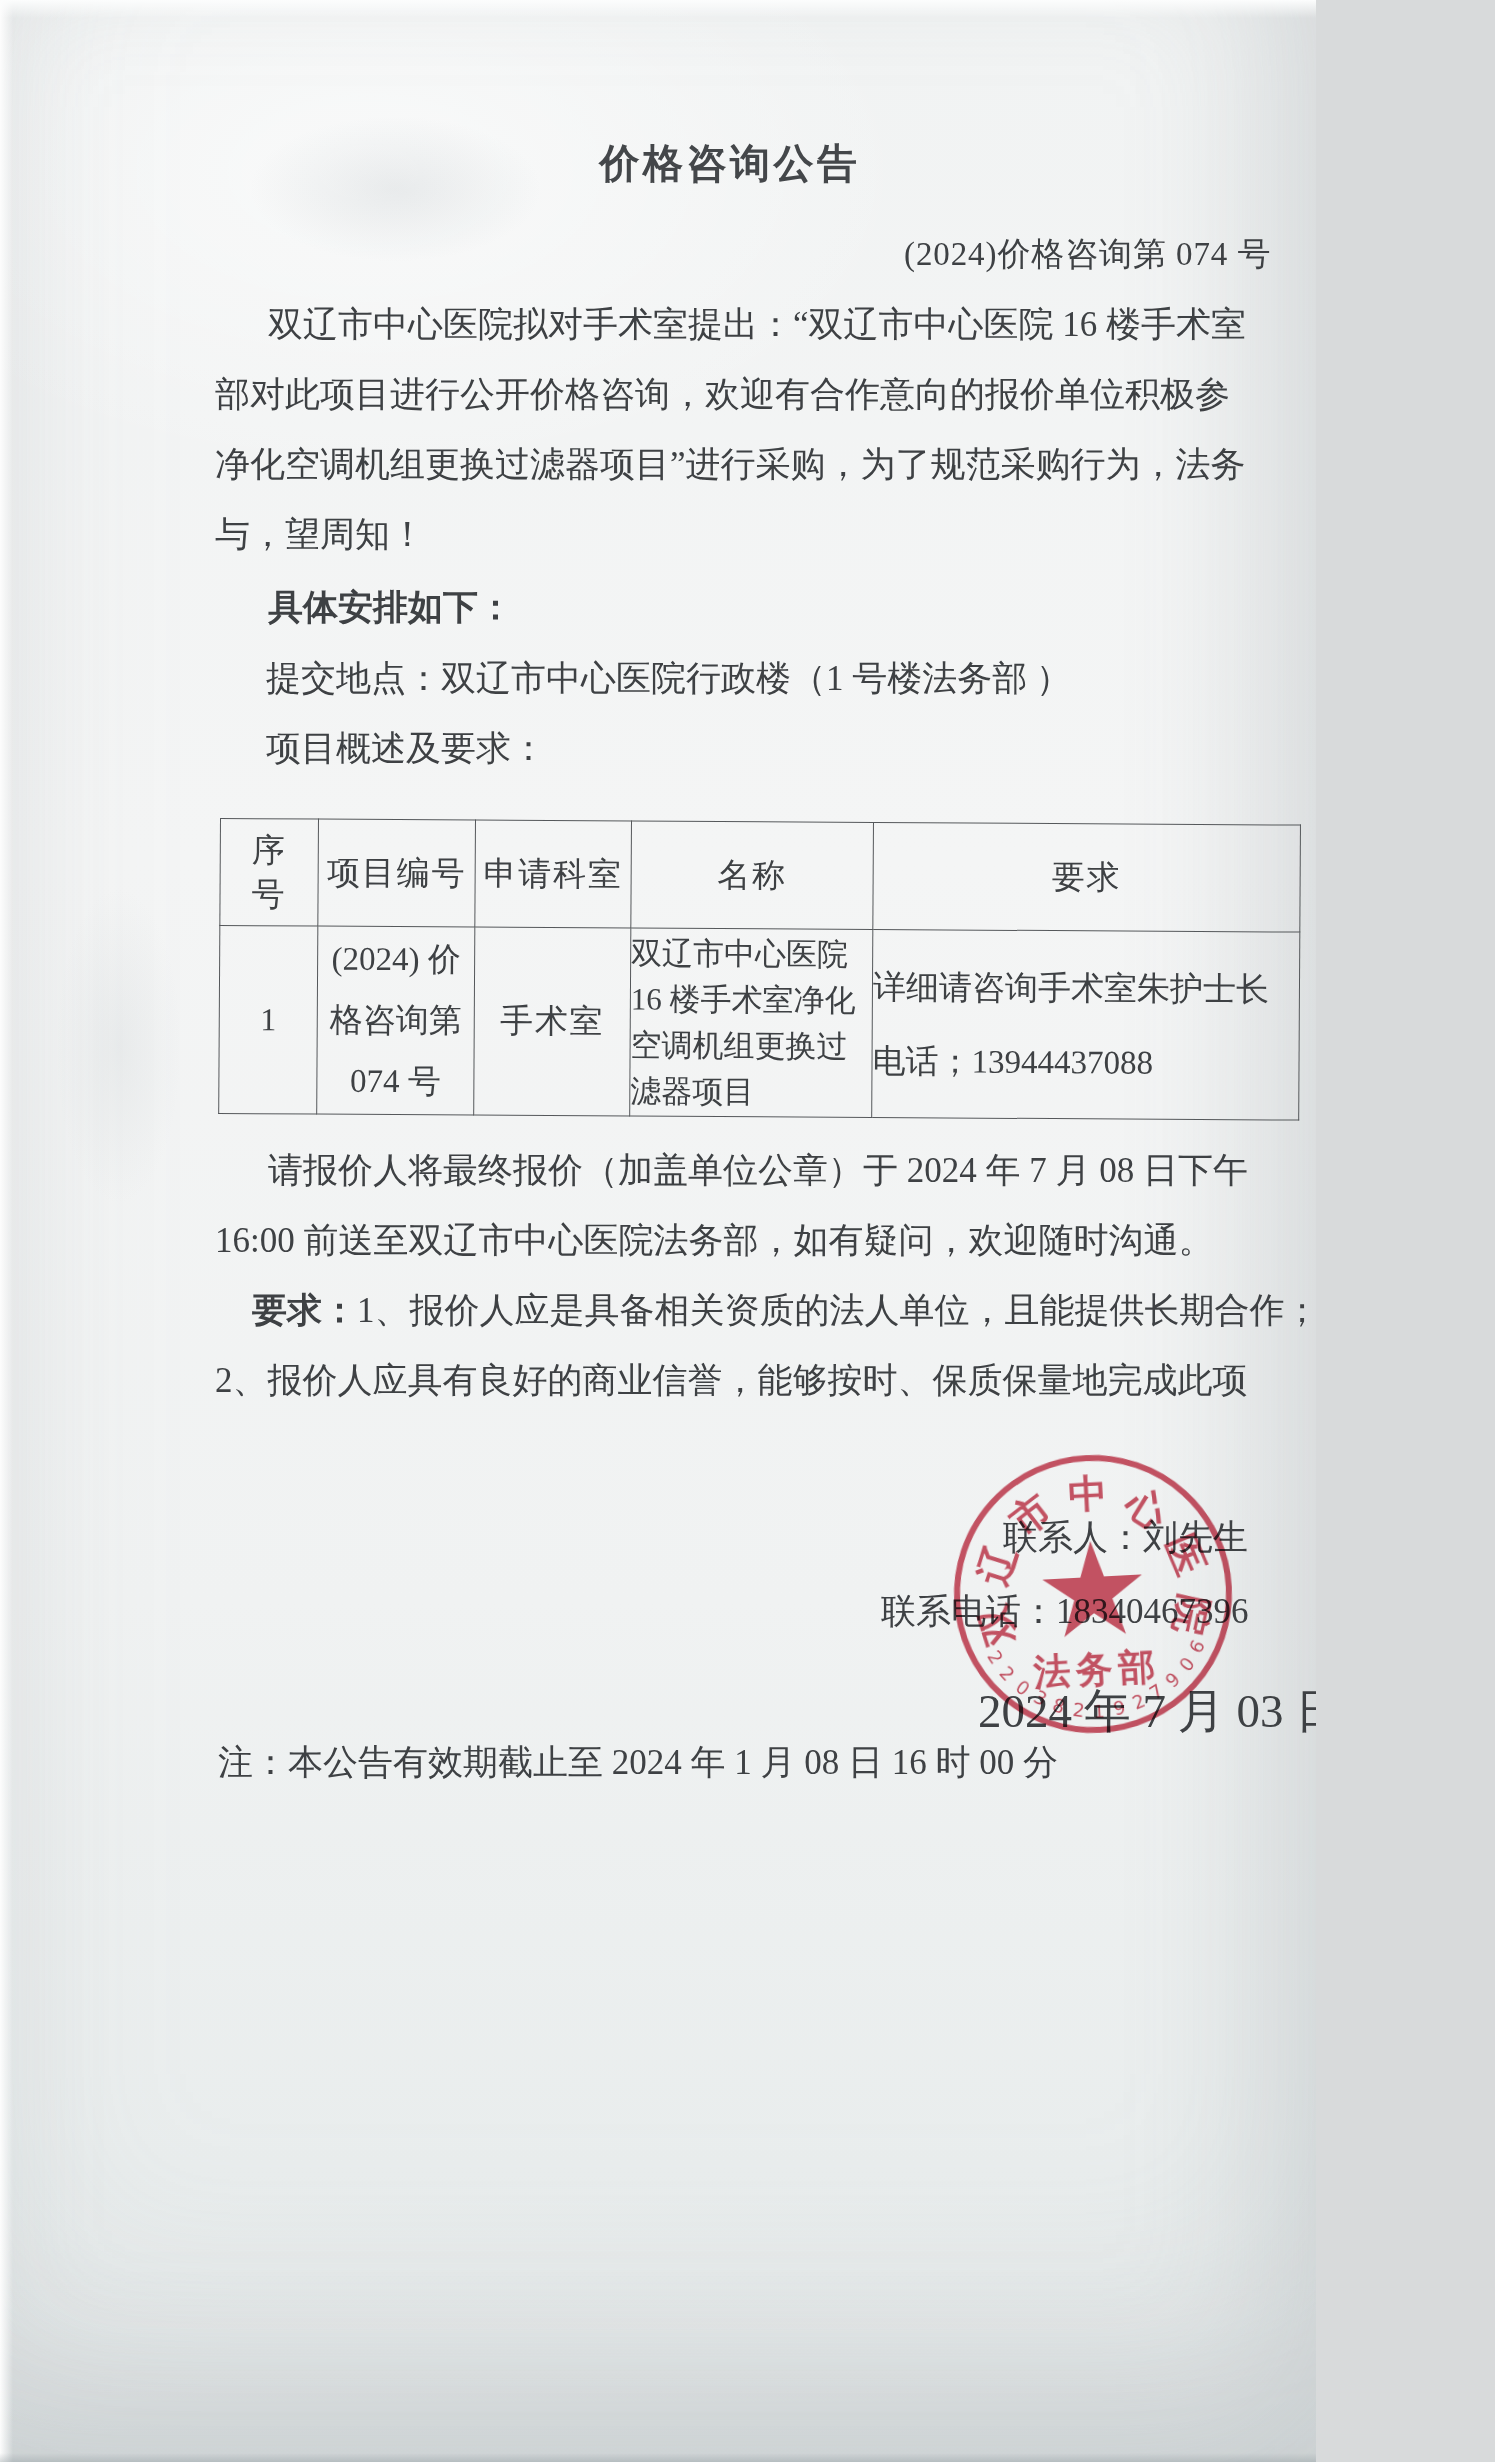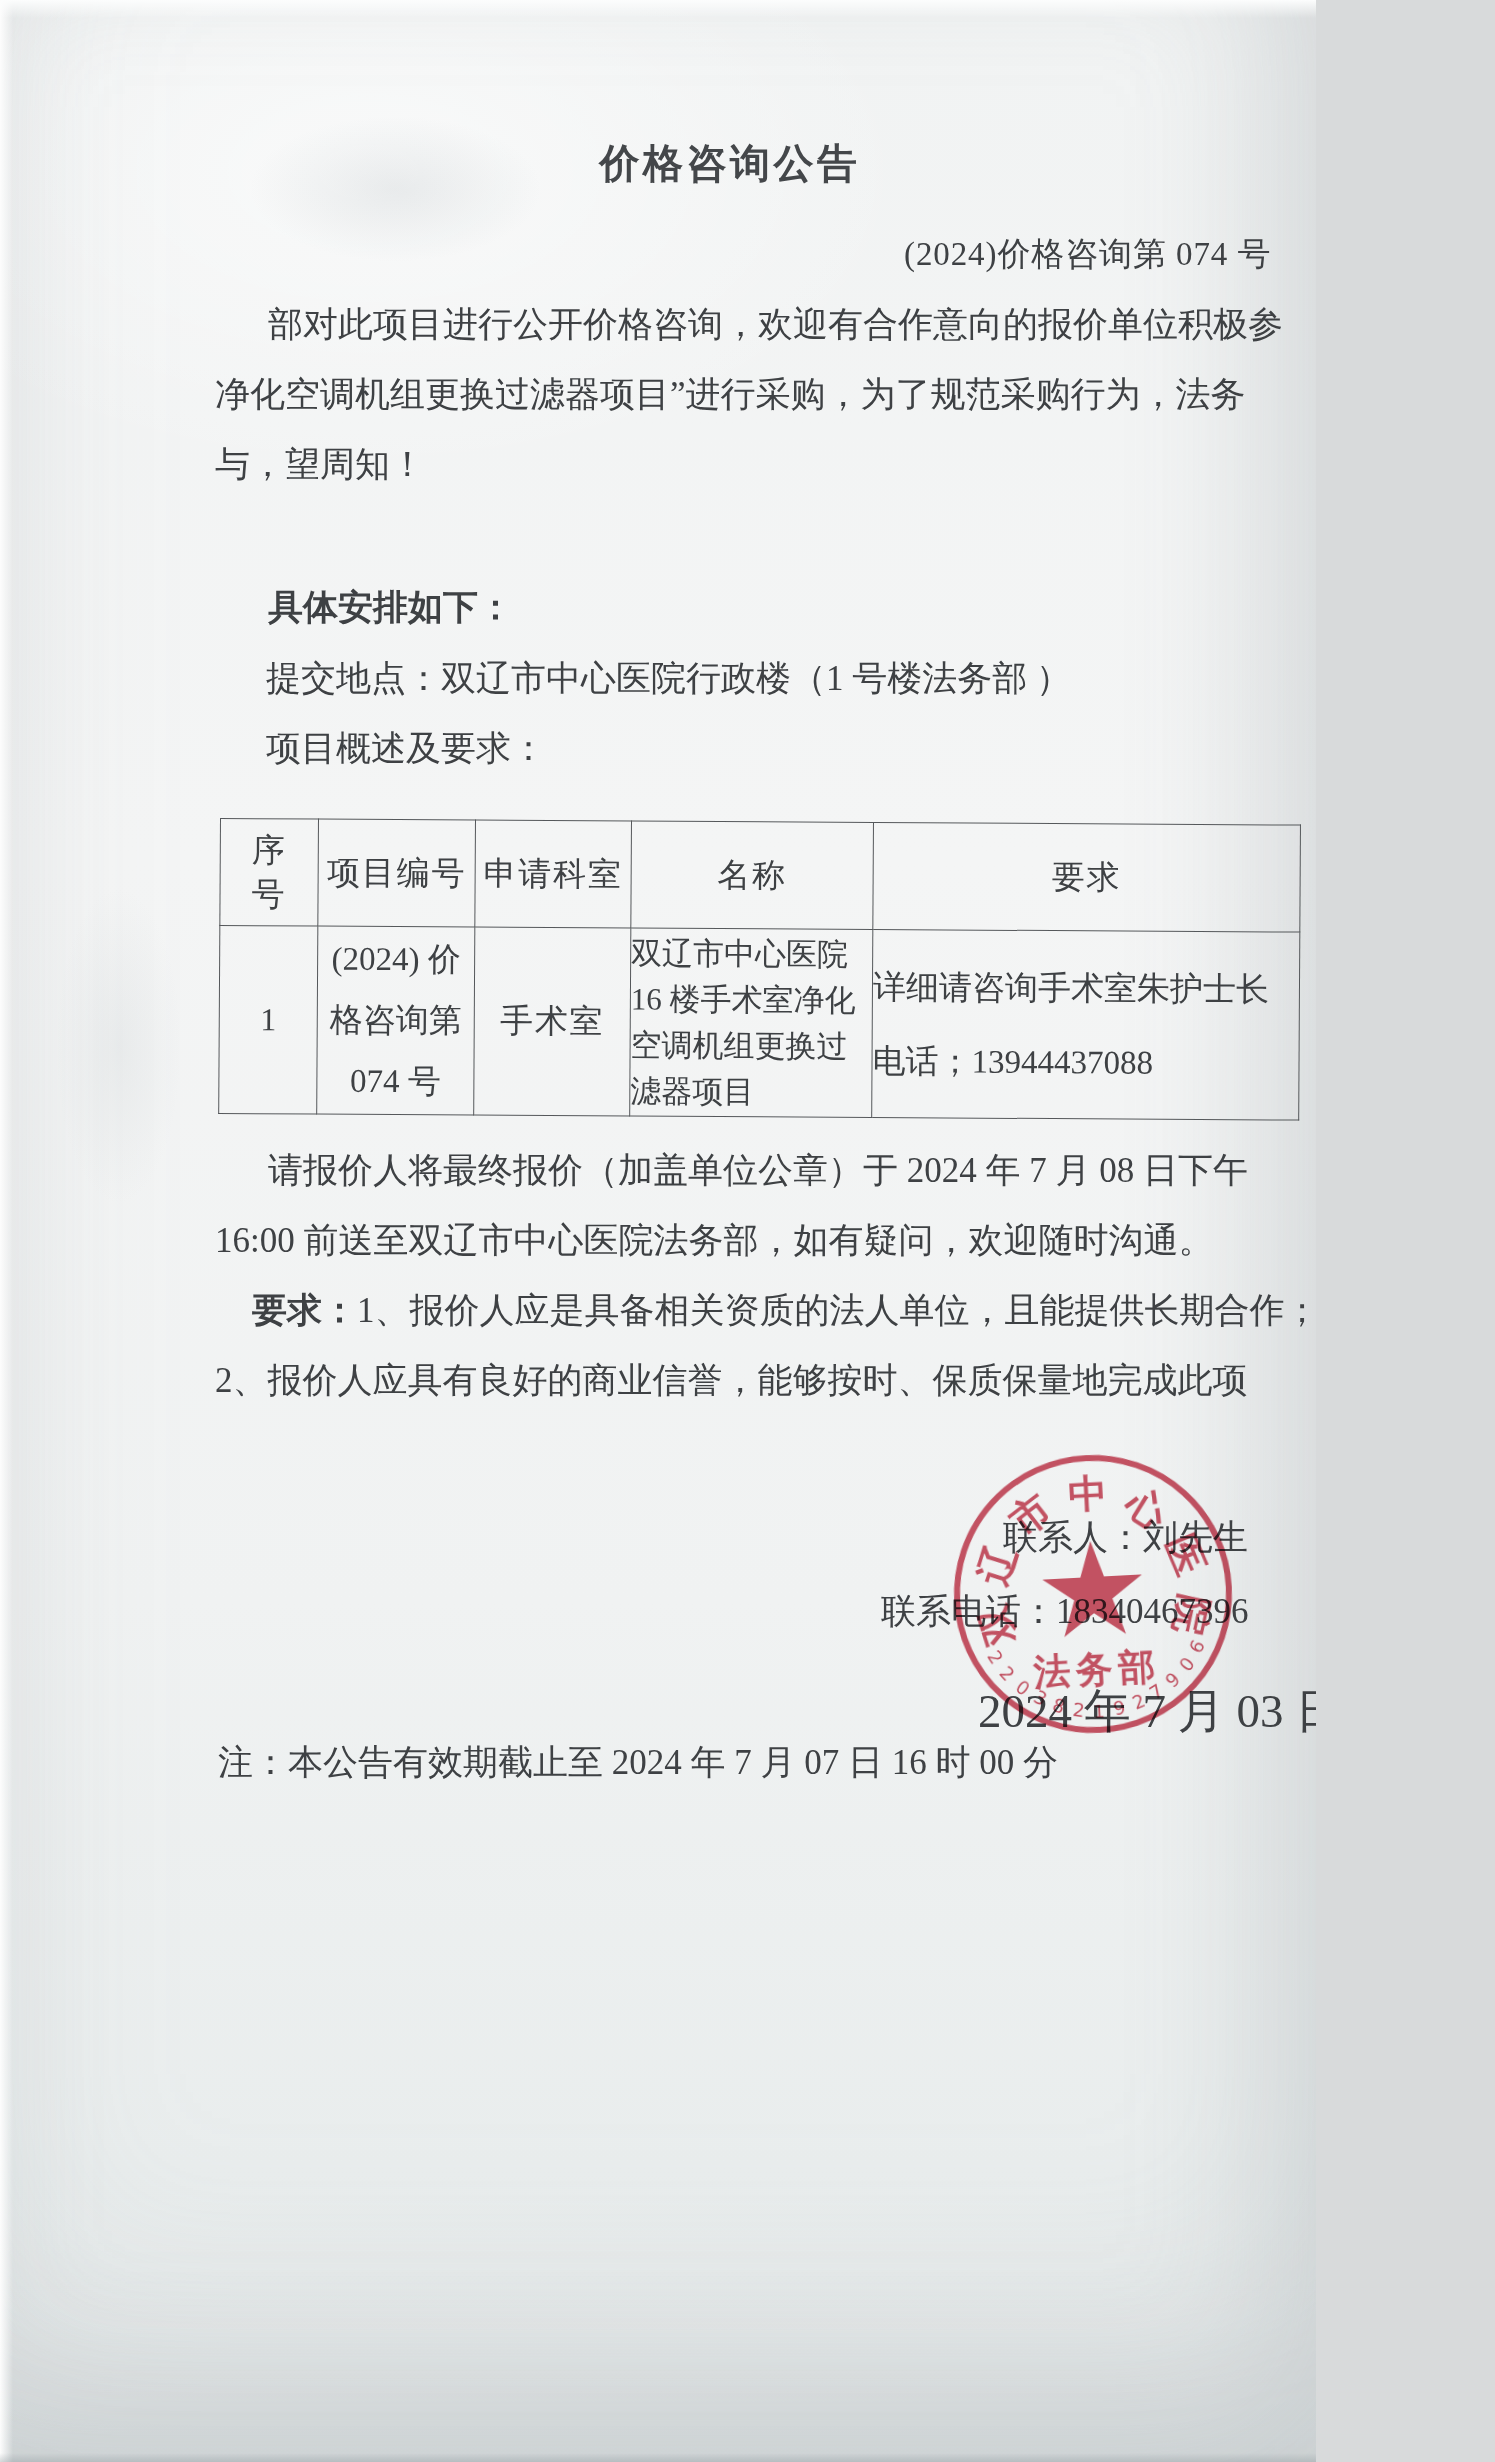--- a/index.html
+++ b/index.html
@@ -77,20 +77,21 @@
   <div class="edge-top"></div>
   <div class="edge-bottom"></div>
   <div class="smudge-a"></div>
   <div class="smudge-b"></div>
   <div class="smudge-c"></div>
 
   <div class="title">价格咨询公告</div>
   <div class="docnum">(2024)价格咨询第 074 号</div>
 
   <div class="para1">
+      <div class="bline">双辽市中心医院拟对手术室提出：“双辽市中心医院 16 楼手术室</div>
       <div class="bline">部对此项目进行公开价格咨询，欢迎有合作意向的报价单位积极参</div>
       <div class="bline">净化空调机组更换过滤器项目”进行采购，为了规范采购行为，法务</div>
       <div class="bline">与，望周知！</div>
     </div>
 
   <div class="bline h-arrange">具体安排如下：</div>
   <div class="bline h-submit">提交地点：双辽市中心医院行政楼（1 号楼法务部 ）</div>
   <div class="bline h-overview">项目概述及要求：</div>
 
   <div class="table-wrap">
@@ -139,21 +140,21 @@
     <div class="bline">请报价人将最终报价（加盖单位公章）于 2024 年 7 月 08 日下午</div>
     <div class="bline">16:00 前送至双辽市中心医院法务部，如有疑问，欢迎随时沟通。</div>
     <div class="bline"><span class="blabel">要求：</span><span>1、报价人应是具备相关资质的法人单位，且能提供长期合作；</span></div>
     <div class="bline">2、报价人应具有良好的商业信誉，能够按时、保质保量地完成此项</div>
   </div>
 
   <div class="contact-person">联系人：刘先生</div>
   <div class="contact-phone">联系电话：18340467396</div>
   <div class="contact-date">2024 年 7 月 03 日</div>
 
-  <div class="note">注：本公告有效期截止至 2024 年 7 月 07 日 16 时 00 分</div>
+  <div class="note">注：本公告有效期截止至 2024 年 1 月 08 日 16 时 00 分</div>
 
   <div class="stamp">
     <div class="ring"></div>
     <div class="star">★</div>
     <div class="arc arc-org">
         <span style="position: absolute; left: 50%; top: 50%; transform: translate(-50%, -50%) translate(-97px, 26px) rotate(-105deg);">双</span>
         <span style="position: absolute; left: 50%; top: 50%; transform: translate(-50%, -50%) translate(-94px, -34px) rotate(-70deg);">辽</span>
         <span style="position: absolute; left: 50%; top: 50%; transform: translate(-50%, -50%) translate(-58px, -82px) rotate(-35deg);">市</span>
         <span style="position: absolute; left: 50%; top: 50%; transform: translate(-50%, -50%) translate(6.98049e-15px, -100px) rotate(0deg);">中</span>
         <span style="position: absolute; left: 50%; top: 50%; transform: translate(-50%, -50%) translate(58px, -82px) rotate(35deg);">心</span>

